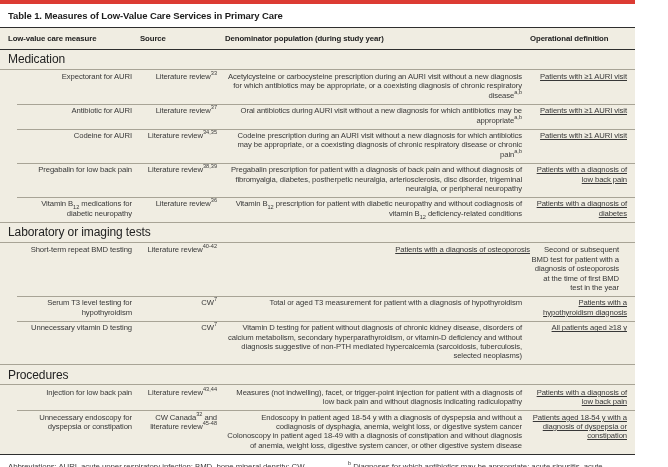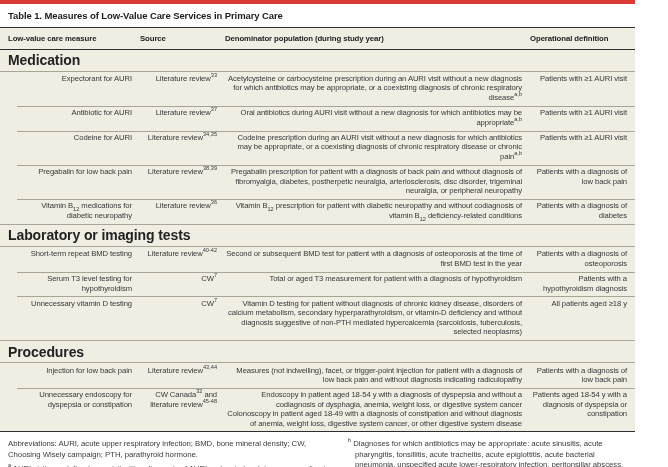--- a/index.html
+++ b/index.html
@@ -34,40 +34,40 @@
     border-bottom:1px solid var(--rule-dark);
     align-items:end;
     padding-top:6px;padding-bottom:5px;
   }
   .header-cell{
     font-size:7.8px;font-weight:bold;color:#222;
     line-height:9.5px;letter-spacing:-0.1px;
   }
   .header-cell.denom{padding-right:4px;}
   .section-row{
-    font-size:14px;font-weight:bold;color:#222;
+    font-size:12px;font-weight:normal;color:#222;
     padding:2.5px 8px 2.5px 8px;
     border-bottom:1px solid var(--rule-light);
     letter-spacing:-0.1px;
   }
   #table-body .section-row:not(:first-child){border-top:1px solid var(--rule-light);}
   .data-row{
     position:relative;
     padding-top:2.5px;padding-bottom:3.5px;
     font-size:7.7px;line-height:9.4px;letter-spacing:-0.1px;text-align:right;
   }
   .data-row::before{
     content:"";position:absolute;top:0;right:0;left:17px;
     border-top:1px solid var(--rule-light);
   }
   .data-row.first::before{display:none;}
   .cell{padding-right:8px;color:var(--text);}
   .cell-measure{padding-left:9px;}
   .cell-def{white-space:pre-line;}
-  .cell-denom{padding-right:0;}
+  .cell-denom{padding-right:0;text-decoration:underline;}
   sup{font-size:5.6px;line-height:0;vertical-align:super;letter-spacing:0;}
   sub{font-size:5.6px;line-height:0;vertical-align:sub;letter-spacing:0;}
   .footnotes{
     display:flex;gap:18px;
     padding:7px 8px 0 8px;background:#fff;
   }
   .fn-col-left{width:322px;flex:none;}
   .fn-col-right{flex:1;}
   .footnote{
     font-size:7.8px;line-height:10.3px;color:#3b3b3b;letter-spacing:-0.05px;
@@ -126,22 +126,22 @@
     <div class="cell cell-source">Literature review<sup>36</sup></div>
     <div class="cell cell-def">Vitamin B<sub>12</sub> prescription for patient with diabetic neuropathy and without codiagnosis of vitamin B<sub>12</sub> deficiency-related conditions</div>
     <div class="cell cell-denom">Patients with a diagnosis of diabetes</div>
   </div>
 
   <div class="section-row">Laboratory or imaging tests</div>
 
   <div class="grid-row data-row first">
     <div class="cell cell-measure">Short-term repeat BMD testing</div>
     <div class="cell cell-source">Literature review<sup>40-42</sup></div>
+    <div class="cell cell-denom">Patients with a diagnosis of osteoporosis</div>
     <div class="cell cell-def">Second or subsequent BMD test for patient with a diagnosis of osteoporosis at the time of first BMD test in the year</div>
-    <div class="cell cell-denom">Patients with a diagnosis of osteoporosis</div>
   </div>
 
   <div class="grid-row data-row">
     <div class="cell cell-measure">Serum T3 level testing for hypothyroidism</div>
     <div class="cell cell-source">CW<sup>7</sup></div>
     <div class="cell cell-def">Total or aged T3 measurement for patient with a diagnosis of hypothyroidism</div>
     <div class="cell cell-denom">Patients with a hypothyroidism diagnosis</div>
   </div>
 
   <div class="grid-row data-row">

